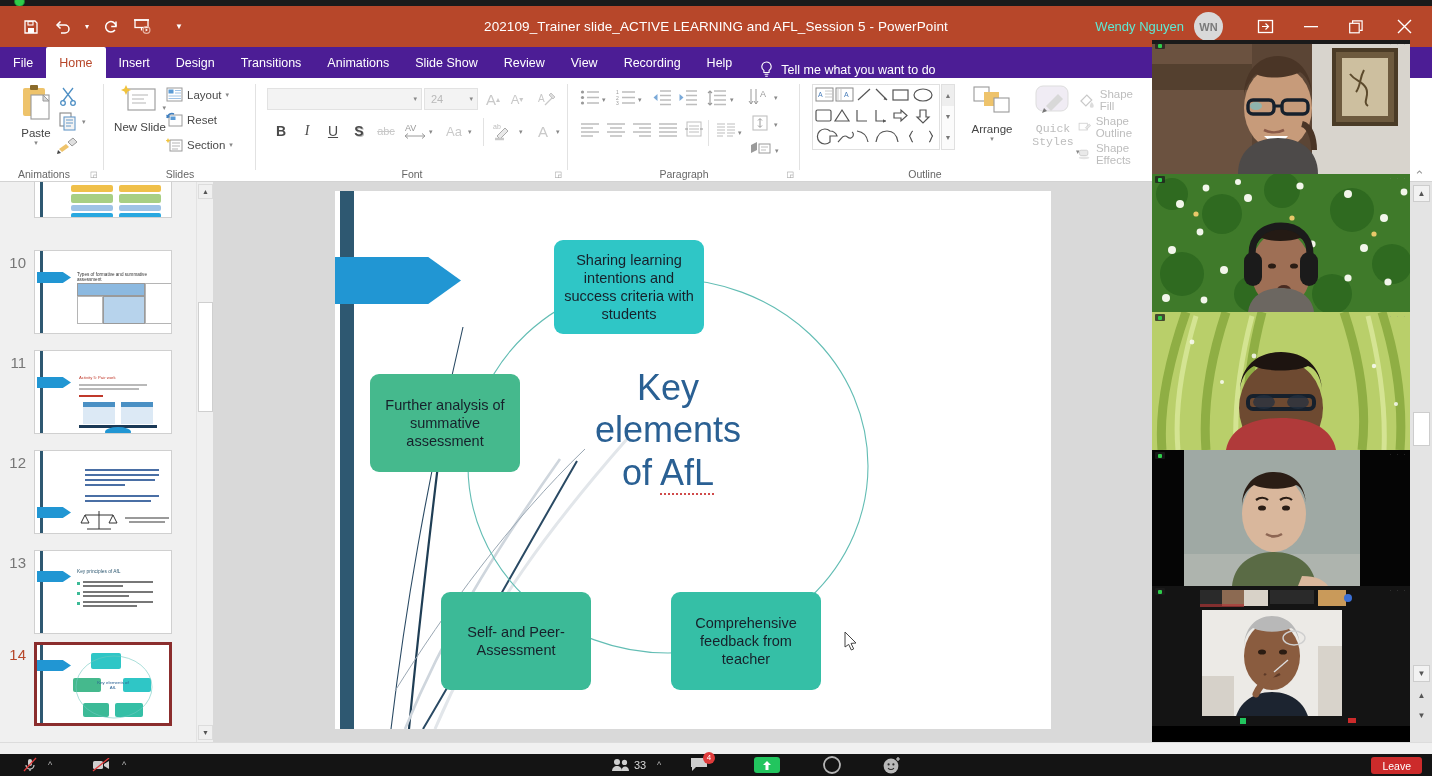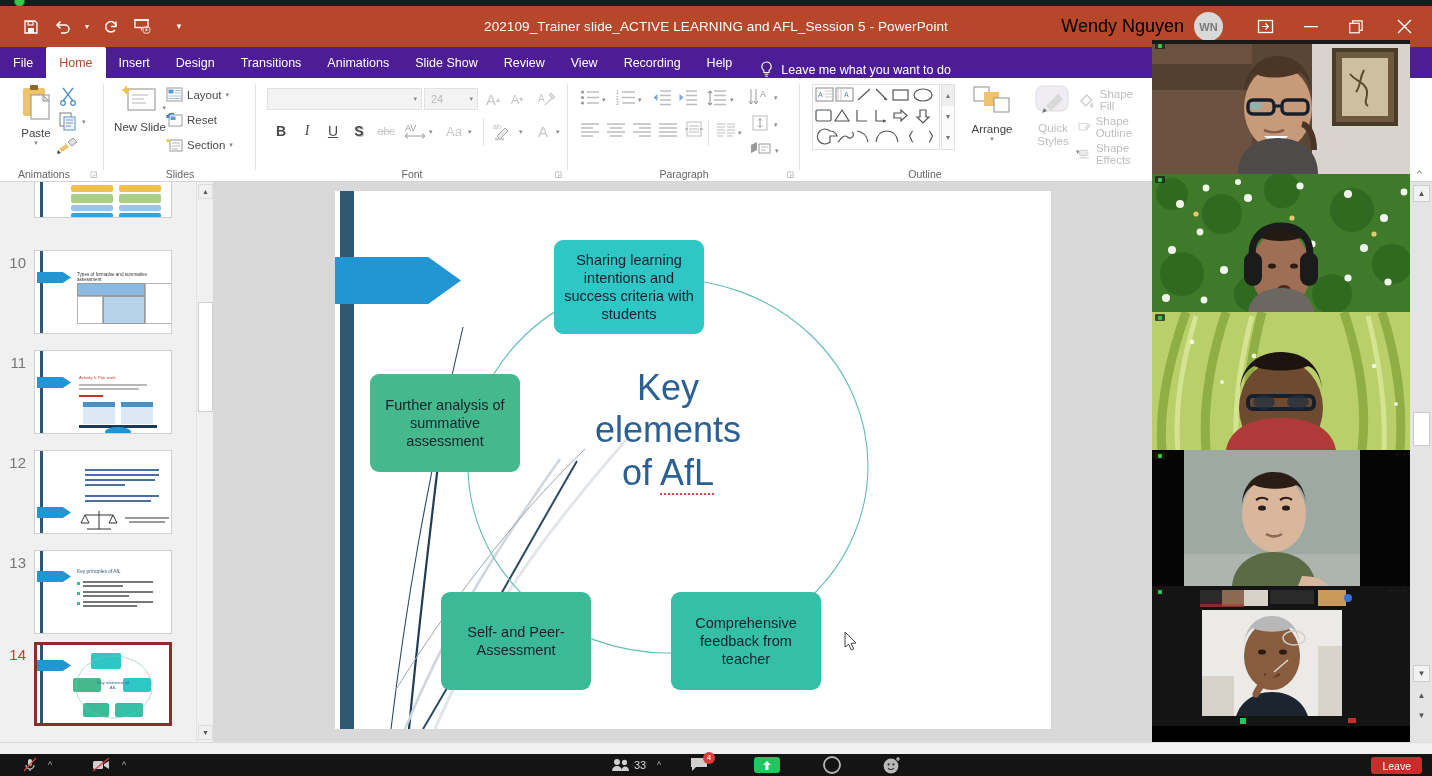--- a/index.html
+++ b/index.html
@@ -38,21 +38,21 @@
   .title-text {
     position:absolute; left:0; right:0; top:0; height:41px;
     display:flex; align-items:center; justify-content:center;
     color:#fff; font-size:13.5px; letter-spacing:.1px;
     pointer-events:none;
   }
   .tb-right {
     position:absolute; right:0; top:0; height:41px; display:flex; align-items:center; gap:0;
     padding-right:2px;
   }
-  .user-name { color:#000000; font-size:18px; margin-right:10px; }
+  .user-name { color:#5eead4; font-size:13px; margin-right:10px; }
   .avatar {
     width:29px; height:29px; border-radius:50%; background:#d9d9d9; color:#7a7a7a;
     font-size:11px; display:flex; align-items:center; justify-content:center;
     margin-right:20px; font-weight:600;
   }
   .tb-icon {
     width:45px; height:41px; display:flex; align-items:center; justify-content:center;
     color:#fff; font-size:14px;
   }
   .tb-icon.close { width:52px; font-size:17px; }
@@ -119,21 +119,21 @@
     border:1px solid #e0e0e0; background:#fff;
   }
   .gal-scroll {
     position:absolute; left:942px; top:86px; width:14px; height:66px;
     border:1px solid #e0e0e0; background:#fbfbfb;
   }
   .gal-scroll div { height:21px; display:flex; align-items:center; justify-content:center;
     font-size:7px; color:#777; }
   .gal-scroll div:first-child { background:#eee; }
   .arrange { position:absolute; left:965px; top:86px; width:56px; text-align:center; }
-  .quickstyles { position:absolute; left:1020px; top:86px; width:58px; text-align:center; }
+  .quickstyles { position:absolute; left:1020px; top:86px; width:58px; text-align:center;font-family:Liberation Mono, monospace; }
   .shapefx { position:absolute; left:1075px; display:flex; align-items:center; gap:5px; }
 
   
   .thumbpanel {
     position:absolute; left:0; top:182px; width:196px; height:560px;
     background:#f0f0f0; overflow:hidden;
   }
   .thumb-row { position:absolute; left:0; width:196px; display:flex; }
   .thumb-num {
     width:34px; text-align:right; padding-right:8px; font-size:15px; color:#777;
@@ -321,21 +321,21 @@
     <div class="rtab">Slide Show</div>
     <div class="rtab">Review</div>
     <div class="rtab">View</div>
     <div class="rtab">Recording</div>
     <div class="rtab">Help</div>
     <div class="tellme">
       <svg class="bulb" viewBox="0 0 15 17">
           <path d="M7.5 1a4.6 4.6 0 0 0-2.6 8.4v2.1h5.2V9.4A4.6 4.6 0 0 0 7.5 1z" fill="none" stroke="#fff" stroke-width="1.1"></path>
           <path d="M5.6 13.3h3.8M6.2 15.2h2.6" stroke="#fff" stroke-width="1.1"></path>
         </svg>
-      <span>Leave me what you want to do</span>
+      <span>Tell me what you want to do</span>
     </div>
   </div>
 
   <div class="ribbon">
 
     <div class="rgroup" style="left:0;width:104px">
       <div class="paste-btn">
         <svg class="paste-icon" viewBox="0 0 34 38">
           <rect x="4" y="4" width="22" height="28" rx="2" fill="#eec36b"></rect>
           <rect x="11" y="1" width="8" height="5" rx="1" fill="#8a6a2a"></rect>

